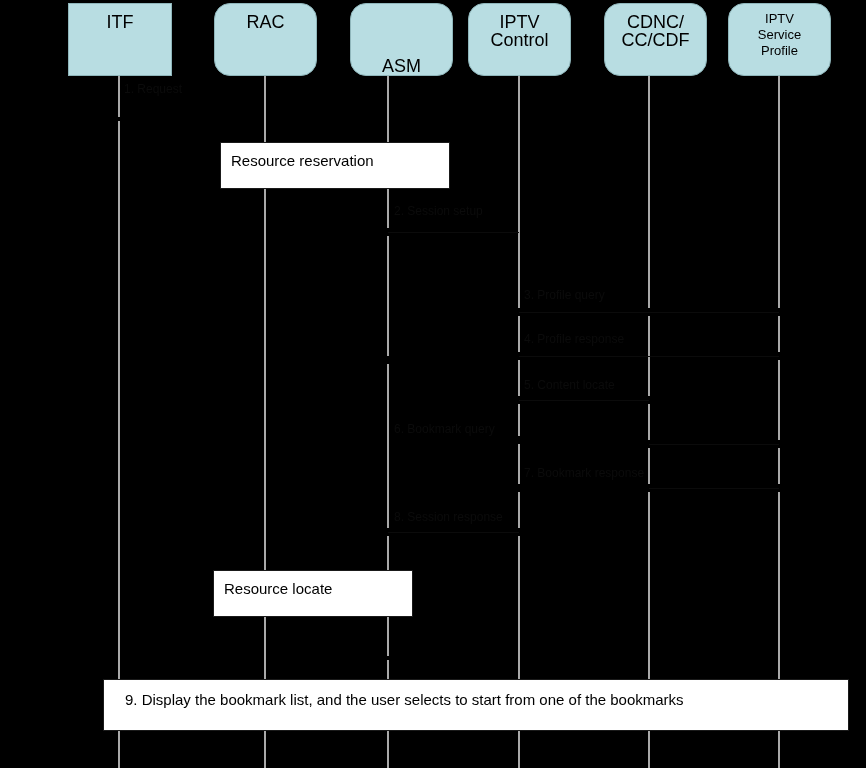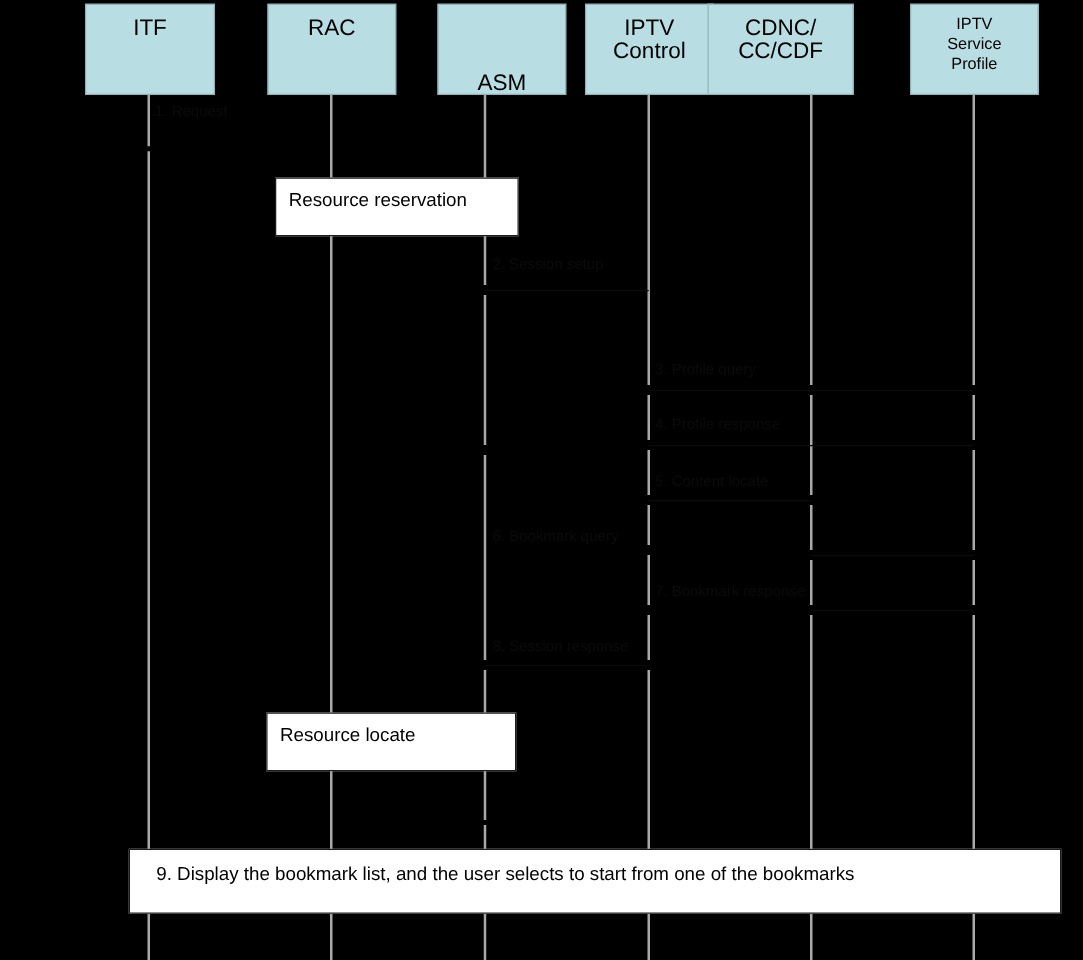--- a/index.html
+++ b/index.html
@@ -20,21 +20,21 @@
     width: 2px;
     background: #a9a9a9;
   }
 
   
   .participant {
     position: absolute;
     box-sizing: border-box;
     background: #b8dde2;
     border: 1px solid #8fb6bb;
-    border-radius: 0;
+    border-radius: 16px;
     display: flex;
     align-items: flex-start;
     justify-content: center;
     padding-top: 9px;
   }
   .participant.sharp {
     border-radius: 0;
   }
   .participant-label {
     color: #000000;
@@ -149,33 +149,33 @@
     <div class="participant" style="left:214px; top:3px; width:103px; height:73px;">
       <span class="participant-label">RAC</span>
     </div>
     <div class="participant" style="left:350px; top:3px; width:103px; height:73px;align-items:flex-end;">
       <span class="participant-label">ASM</span>
     </div>
     <div class="participant" style="left:468px; top:3px; width:103px; height:73px;">
       <span class="participant-label">IPTV
 Control</span>
     </div>
-    <div class="participant" style="left:566px; top:3px; width:117px; height:73px;">
+    <div class="participant" style="left:604px; top:3px; width:103px; height:73px;">
       <span class="participant-label">CDNC/
 CC/CDF</span>
     </div>
     <div class="participant" style="left:728px; top:3px; width:103px; height:73px; padding-top:7px;">
       <span class="participant-label" style="font-size:13px; line-height:16px;">IPTV
 Service
 Profile</span>
     </div>
   </div>
 
   <div>
-    <div class="note" style="left:220px; top:142px; width:195px; height:47px;">
+    <div class="note" style="left:220px; top:142px; width:230px; height:47px;">
       <span class="note-label">Resource reservation</span>
     </div>
     <div class="note" style="left:213px; top:570px; width:200px; height:47px;">
       <span class="note-label">Resource locate</span>
     </div>
     <div class="note bottom-note" style="left:103px; top:679px; width:746px; height:52px;">
       <span class="note-label">9. Display the bookmark list, and the user selects to start from one of the bookmarks</span>
     </div>
   </div>
 

